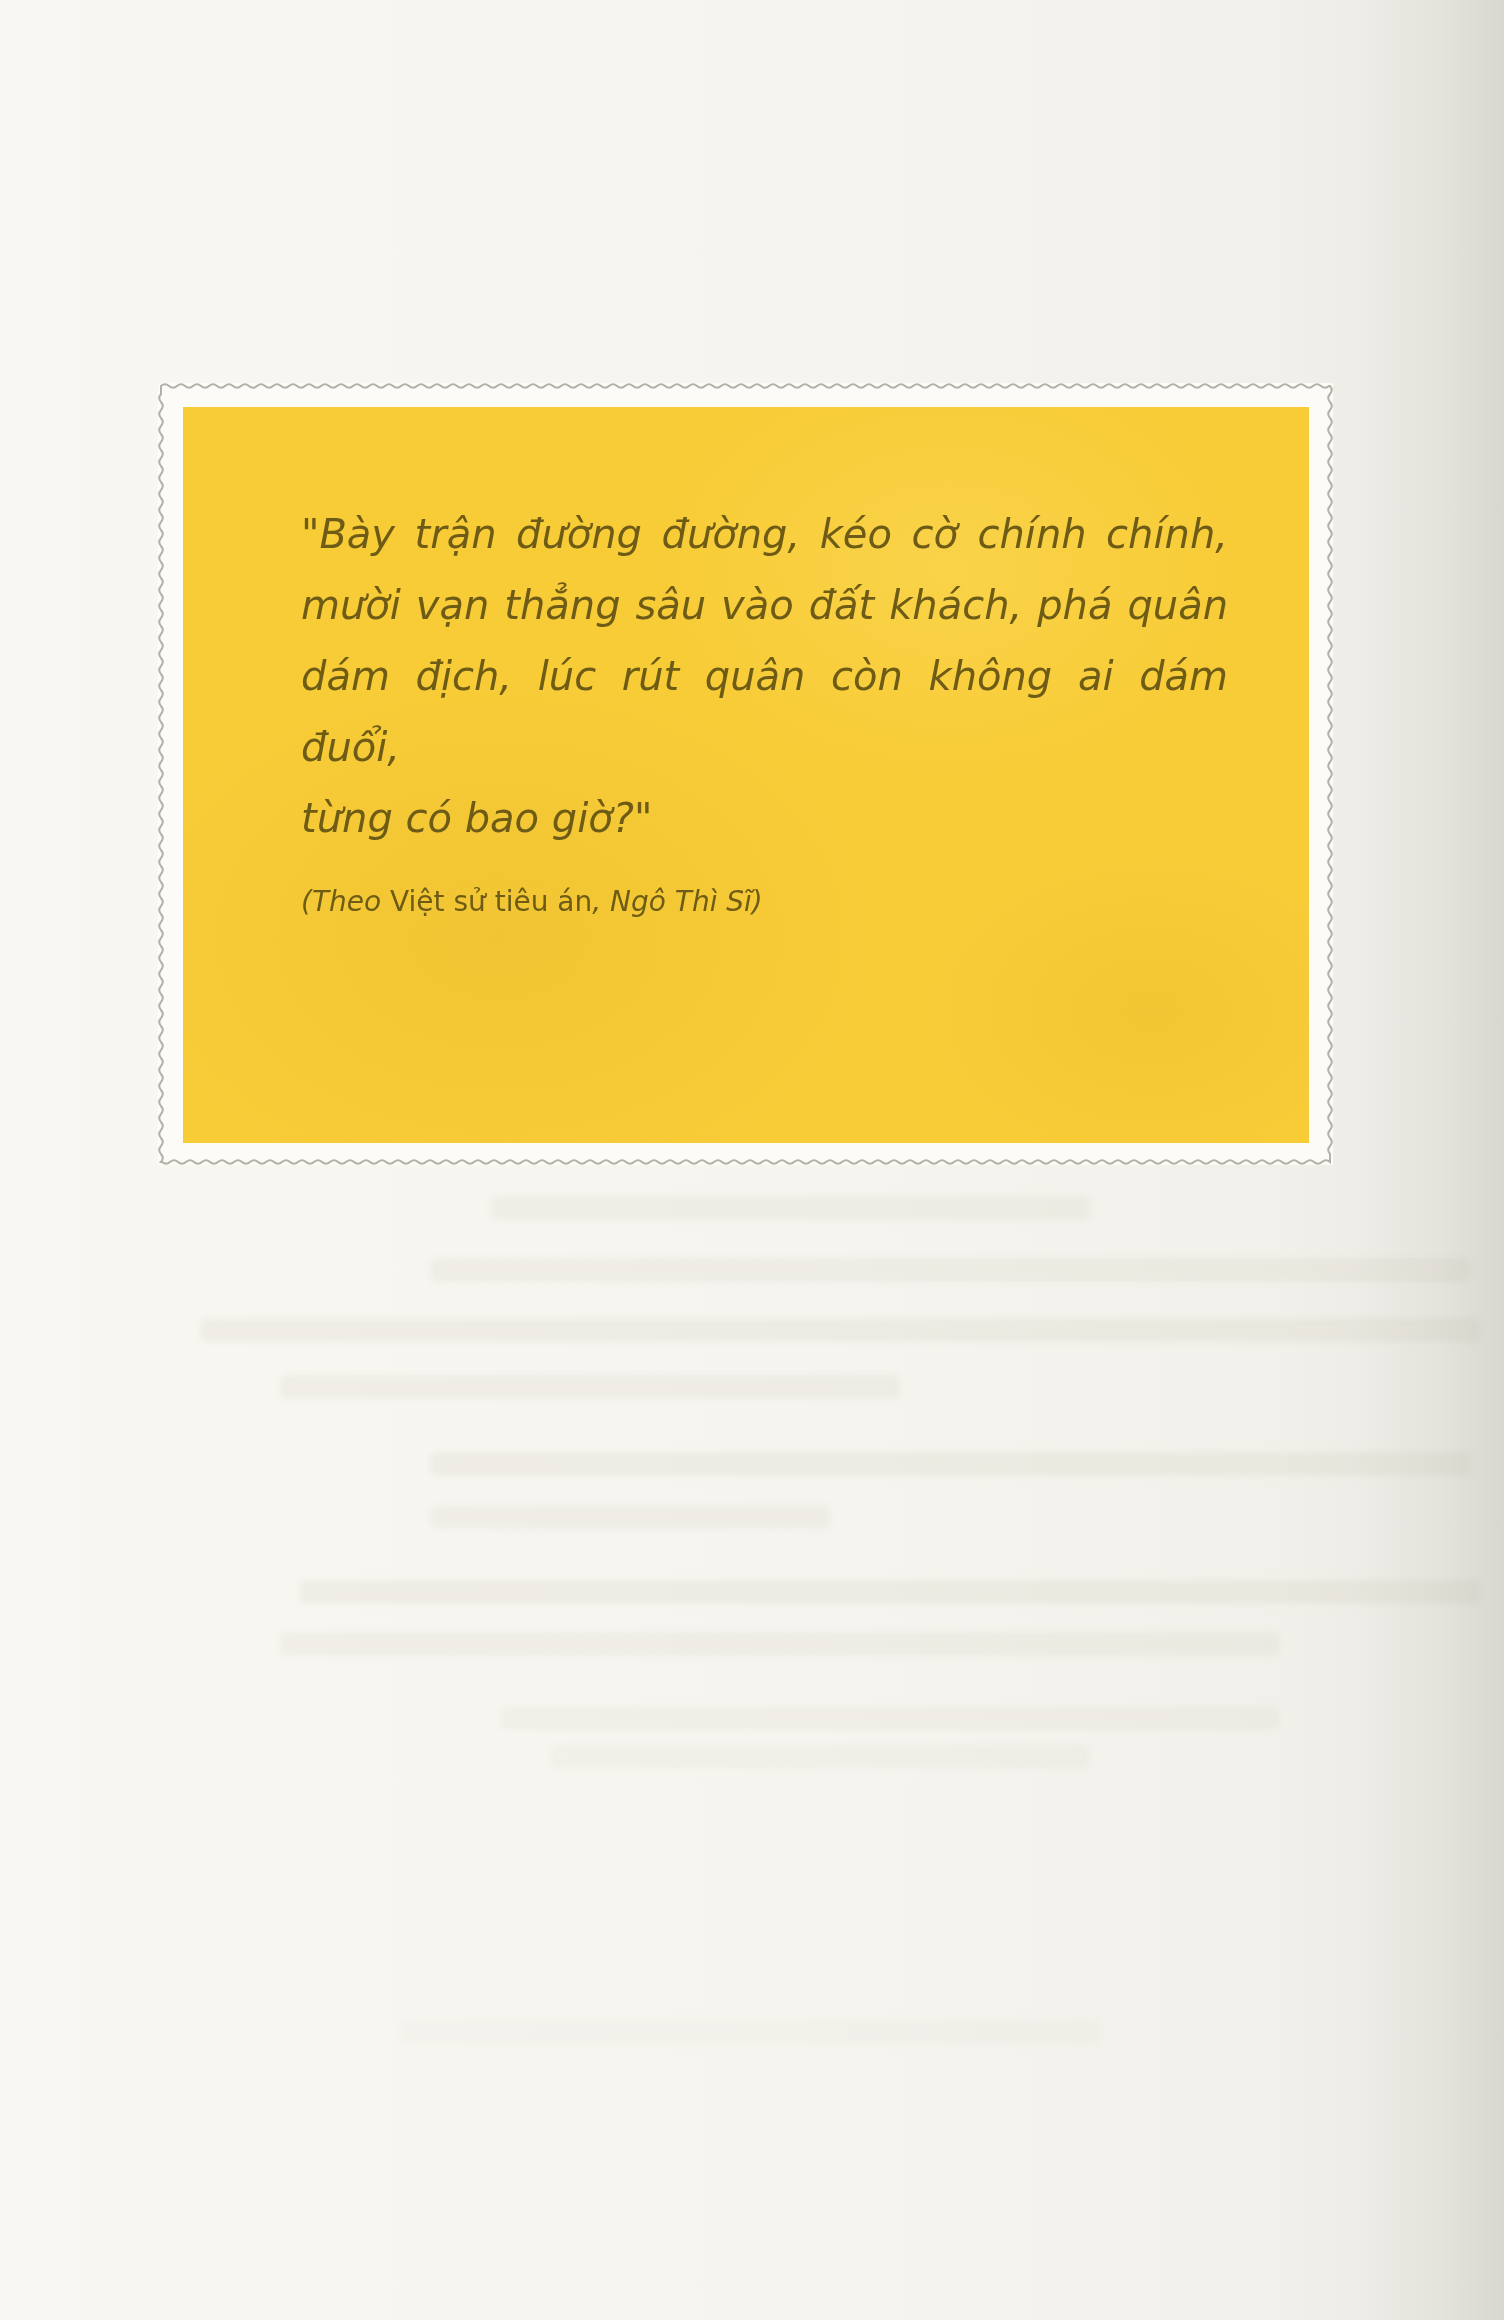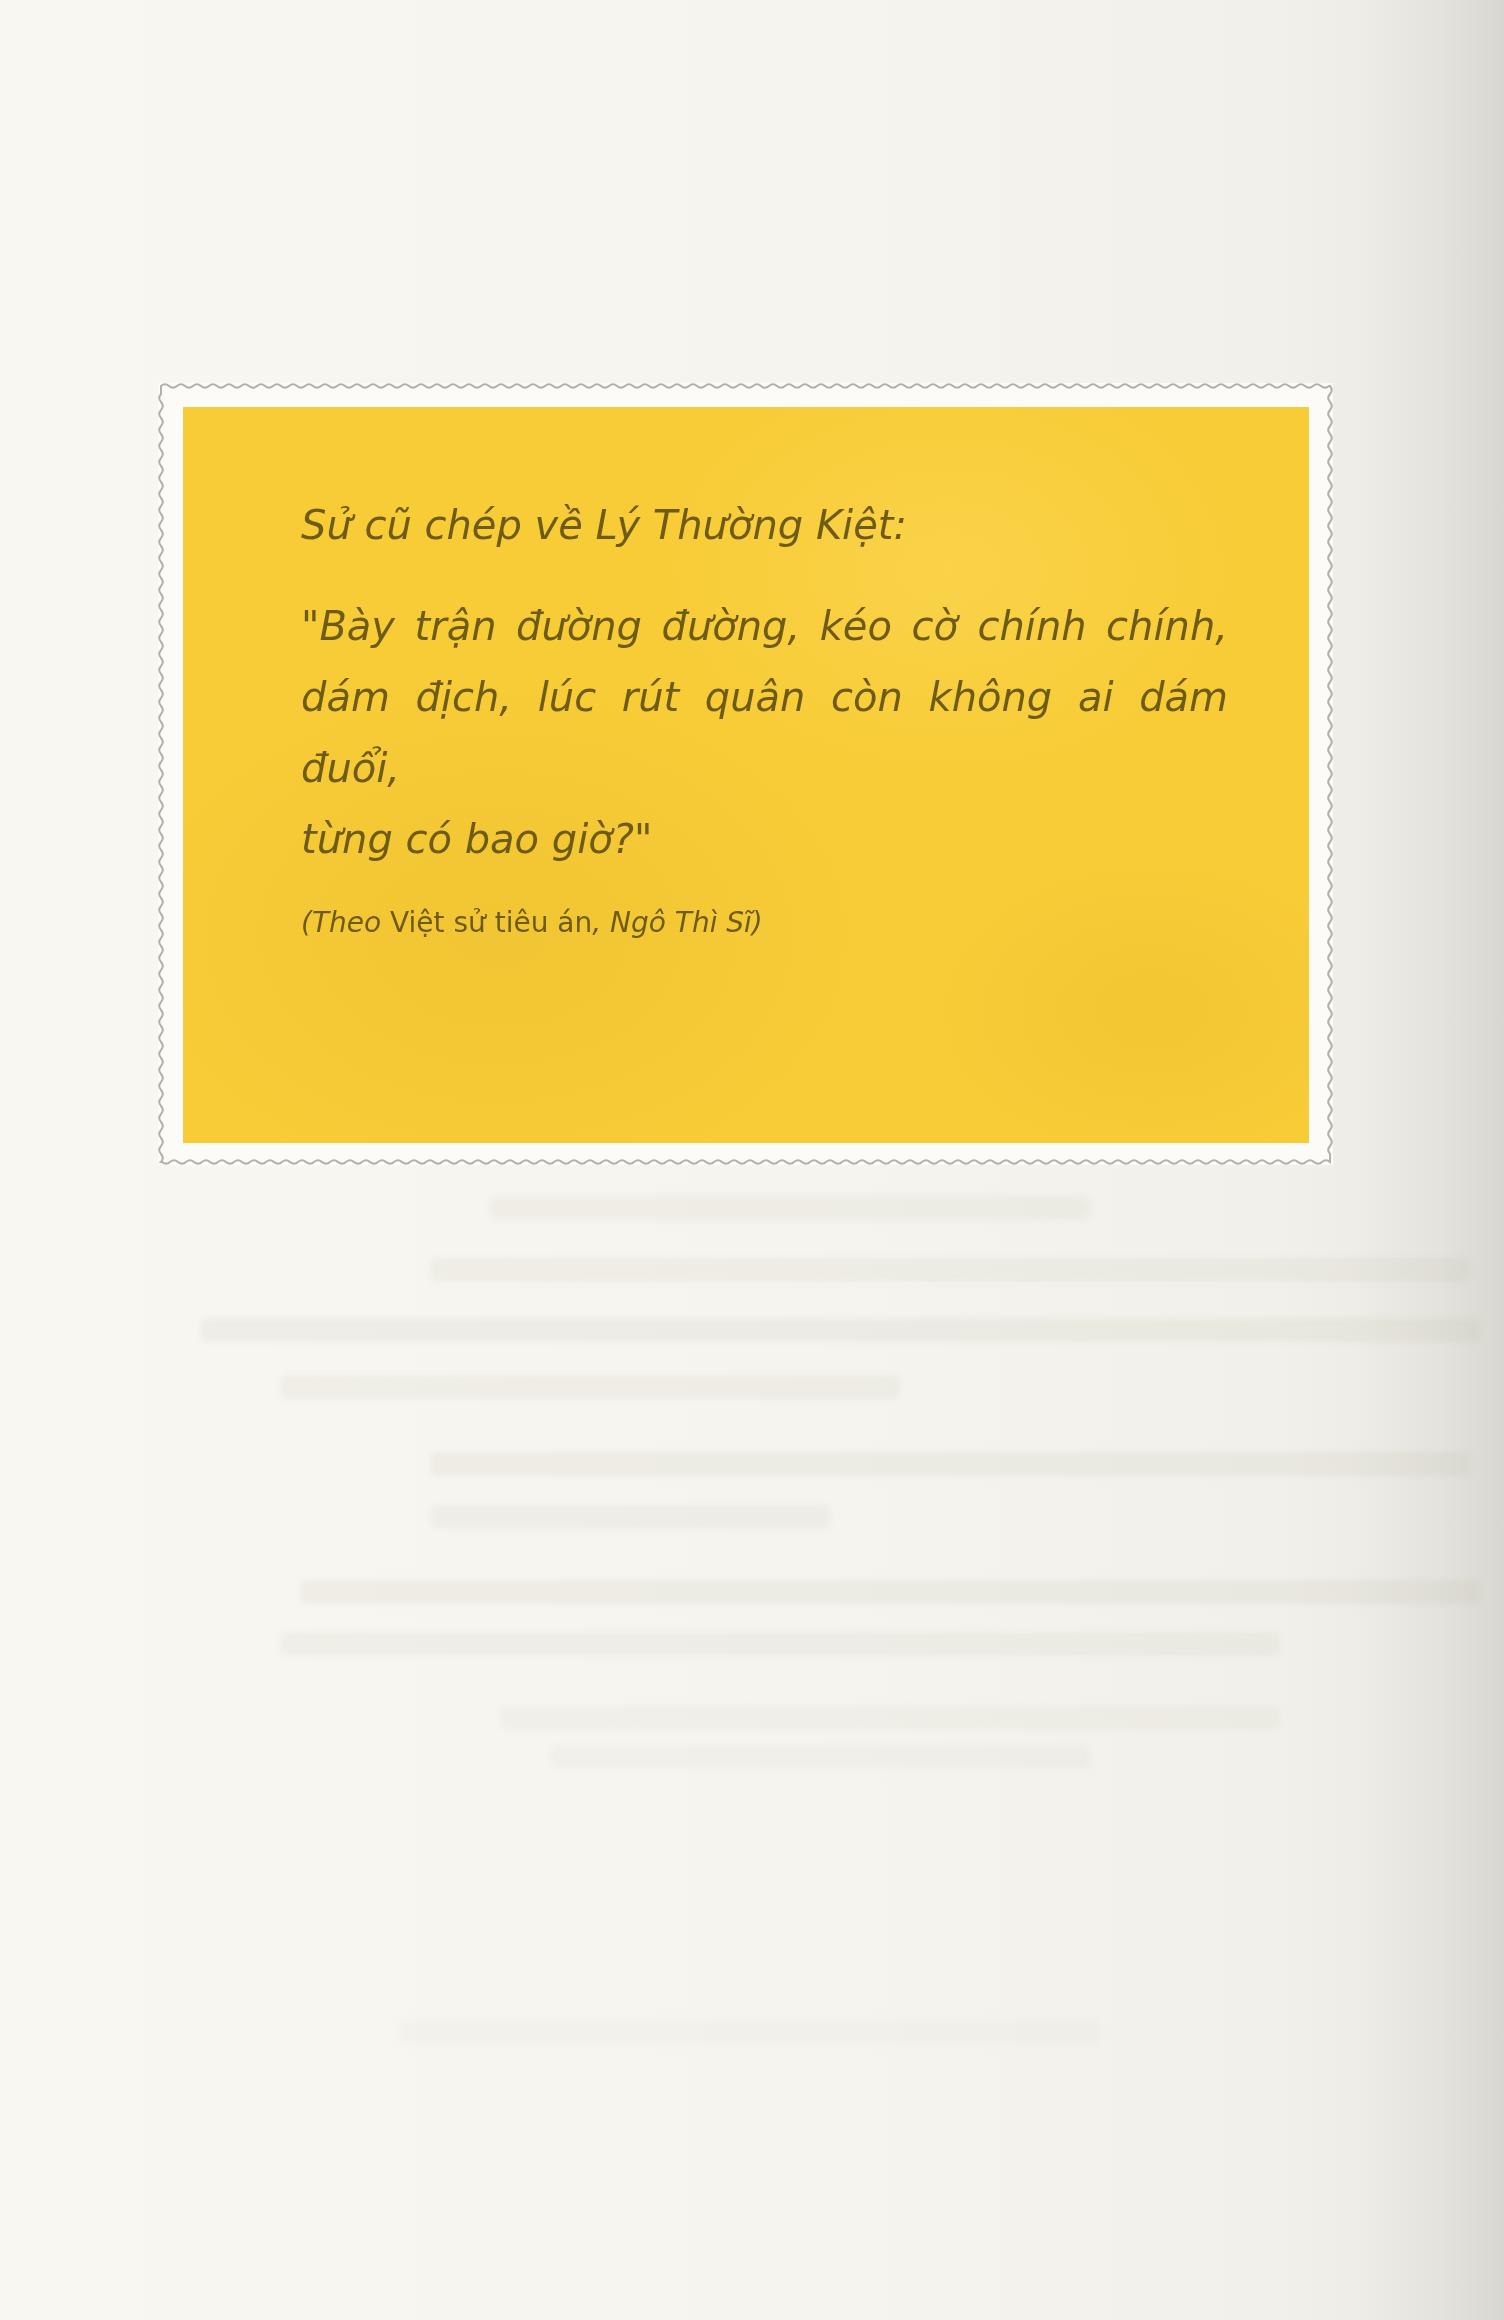--- a/index.html
+++ b/index.html
@@ -51,24 +51,24 @@
 <div class="page">
 
   <div class="page-shade"></div>
 
   <div class="frame">
     <svg class="zz" id="zigzag" width="1175" height="782" viewBox="0 0 1175 782">
       <path id="zigzag-path" fill="none" stroke="#b3b0a7" stroke-width="2" stroke-linecap="round" d="M 3 3 q 4 -3.5 8 0 q 4 3.5 8 0 q 4 -3.5 8 0 q 4 3.5 8 0 q 4 -3.5 8 0 q 4 3.5 8 0 q 4 -3.5 8 0 q 4 3.5 8 0 q 4 -3.5 8 0 q 4 3.5 8 0 q 4 -3.5 8 0 q 4 3.5 8 0 q 4 -3.5 8 0 q 4 3.5 8 0 q 4 -3.5 8 0 q 4 3.5 8 0 q 4 -3.5 8 0 q 4 3.5 8 0 q 4 -3.5 8 0 q 4 3.5 8 0 q 4 -3.5 8 0 q 4 3.5 8 0 q 4 -3.5 8 0 q 4 3.5 8 0 q 4 -3.5 8 0 q 4 3.5 8 0 q 4 -3.5 8 0 q 4 3.5 8 0 q 4 -3.5 8 0 q 4 3.5 8 0 q 4 -3.5 8 0 q 4 3.5 8 0 q 4 -3.5 8 0 q 4 3.5 8 0 q 4 -3.5 8 0 q 4 3.5 8 0 q 4 -3.5 8 0 q 4 3.5 8 0 q 4 -3.5 8 0 q 4 3.5 8 0 q 4 -3.5 8 0 q 4 3.5 8 0 q 4 -3.5 8 0 q 4 3.5 8 0 q 4 -3.5 8 0 q 4 3.5 8 0 q 4 -3.5 8 0 q 4 3.5 8 0 q 4 -3.5 8 0 q 4 3.5 8 0 q 4 -3.5 8 0 q 4 3.5 8 0 q 4 -3.5 8 0 q 4 3.5 8 0 q 4 -3.5 8 0 q 4 3.5 8 0 q 4 -3.5 8 0 q 4 3.5 8 0 q 4 -3.5 8 0 q 4 3.5 8 0 q 4 -3.5 8 0 q 4 3.5 8 0 q 4 -3.5 8 0 q 4 3.5 8 0 q 4 -3.5 8 0 q 4 3.5 8 0 q 4 -3.5 8 0 q 4 3.5 8 0 q 4 -3.5 8 0 q 4 3.5 8 0 q 4 -3.5 8 0 q 4 3.5 8 0 q 4 -3.5 8 0 q 4 3.5 8 0 q 4 -3.5 8 0 q 4 3.5 8 0 q 4 -3.5 8 0 q 4 3.5 8 0 q 4 -3.5 8 0 q 4 3.5 8 0 q 4 -3.5 8 0 q 4 3.5 8 0 q 4 -3.5 8 0 q 4 3.5 8 0 q 4 -3.5 8 0 q 4 3.5 8 0 q 4 -3.5 8 0 q 4 3.5 8 0 q 4 -3.5 8 0 q 4 3.5 8 0 q 4 -3.5 8 0 q 4 3.5 8 0 q 4 -3.5 8 0 q 4 3.5 8 0 q 4 -3.5 8 0 q 4 3.5 8 0 q 4 -3.5 8 0 q 4 3.5 8 0 q 4 -3.5 8 0 q 4 3.5 8 0 q 4 -3.5 8 0 q 4 3.5 8 0 q 4 -3.5 8 0 q 4 3.5 8 0 q 4 -3.5 8 0 q 4 3.5 8 0 q 4 -3.5 8 0 q 4 3.5 8 0 q 4 -3.5 8 0 q 4 3.5 8 0 q 4 -3.5 8 0 q 4 3.5 8 0 q 4 -3.5 8 0 q 4 3.5 8 0 q 4 -3.5 8 0 q 4 3.5 8 0 q 4 -3.5 8 0 q 4 3.5 8 0 q 4 -3.5 8 0 q 4 3.5 8 0 q 4 -3.5 8 0 q 4 3.5 8 0 q 4 -3.5 8 0 q 4 3.5 8 0 q 4 -3.5 8 0 q 4 3.5 8 0 q 4 -3.5 8 0 q 4 3.5 8 0 q 4 -3.5 8 0 q 4 3.5 8 0 q 4 -3.5 8 0 q 4 3.5 8 0 q 4 -3.5 8 0 q 4 3.5 8 0 q 4 -3.5 8 0 q 4 3.5 8 0 q 4 -3.5 8 0 q 4 3.5 8 0 q 4 -3.5 8 0 q 4 3.5 8 0 q 4 -3.5 8 0 q 4 3.5 8 0 q 4 -3.5 8 0 q 4 3.5 8 0 q 4 -3.5 8 0 q 4 3.5 8 0 L 1172 3 q 3.5 4 0 8 q -3.5 4 0 8 q 3.5 4 0 8 q -3.5 4 0 8 q 3.5 4 0 8 q -3.5 4 0 8 q 3.5 4 0 8 q -3.5 4 0 8 q 3.5 4 0 8 q -3.5 4 0 8 q 3.5 4 0 8 q -3.5 4 0 8 q 3.5 4 0 8 q -3.5 4 0 8 q 3.5 4 0 8 q -3.5 4 0 8 q 3.5 4 0 8 q -3.5 4 0 8 q 3.5 4 0 8 q -3.5 4 0 8 q 3.5 4 0 8 q -3.5 4 0 8 q 3.5 4 0 8 q -3.5 4 0 8 q 3.5 4 0 8 q -3.5 4 0 8 q 3.5 4 0 8 q -3.5 4 0 8 q 3.5 4 0 8 q -3.5 4 0 8 q 3.5 4 0 8 q -3.5 4 0 8 q 3.5 4 0 8 q -3.5 4 0 8 q 3.5 4 0 8 q -3.5 4 0 8 q 3.5 4 0 8 q -3.5 4 0 8 q 3.5 4 0 8 q -3.5 4 0 8 q 3.5 4 0 8 q -3.5 4 0 8 q 3.5 4 0 8 q -3.5 4 0 8 q 3.5 4 0 8 q -3.5 4 0 8 q 3.5 4 0 8 q -3.5 4 0 8 q 3.5 4 0 8 q -3.5 4 0 8 q 3.5 4 0 8 q -3.5 4 0 8 q 3.5 4 0 8 q -3.5 4 0 8 q 3.5 4 0 8 q -3.5 4 0 8 q 3.5 4 0 8 q -3.5 4 0 8 q 3.5 4 0 8 q -3.5 4 0 8 q 3.5 4 0 8 q -3.5 4 0 8 q 3.5 4 0 8 q -3.5 4 0 8 q 3.5 4 0 8 q -3.5 4 0 8 q 3.5 4 0 8 q -3.5 4 0 8 q 3.5 4 0 8 q -3.5 4 0 8 q 3.5 4 0 8 q -3.5 4 0 8 q 3.5 4 0 8 q -3.5 4 0 8 q 3.5 4 0 8 q -3.5 4 0 8 q 3.5 4 0 8 q -3.5 4 0 8 q 3.5 4 0 8 q -3.5 4 0 8 q 3.5 4 0 8 q -3.5 4 0 8 q 3.5 4 0 8 q -3.5 4 0 8 q 3.5 4 0 8 q -3.5 4 0 8 q 3.5 4 0 8 q -3.5 4 0 8 q 3.5 4 0 8 q -3.5 4 0 8 q 3.5 4 0 8 q -3.5 4 0 8 q 3.5 4 0 8 q -3.5 4 0 8 q 3.5 4 0 8 q -3.5 4 0 8 L 1172 779 q -4 -3.5 -8 0 q -4 3.5 -8 0 q -4 -3.5 -8 0 q -4 3.5 -8 0 q -4 -3.5 -8 0 q -4 3.5 -8 0 q -4 -3.5 -8 0 q -4 3.5 -8 0 q -4 -3.5 -8 0 q -4 3.5 -8 0 q -4 -3.5 -8 0 q -4 3.5 -8 0 q -4 -3.5 -8 0 q -4 3.5 -8 0 q -4 -3.5 -8 0 q -4 3.5 -8 0 q -4 -3.5 -8 0 q -4 3.5 -8 0 q -4 -3.5 -8 0 q -4 3.5 -8 0 q -4 -3.5 -8 0 q -4 3.5 -8 0 q -4 -3.5 -8 0 q -4 3.5 -8 0 q -4 -3.5 -8 0 q -4 3.5 -8 0 q -4 -3.5 -8 0 q -4 3.5 -8 0 q -4 -3.5 -8 0 q -4 3.5 -8 0 q -4 -3.5 -8 0 q -4 3.5 -8 0 q -4 -3.5 -8 0 q -4 3.5 -8 0 q -4 -3.5 -8 0 q -4 3.5 -8 0 q -4 -3.5 -8 0 q -4 3.5 -8 0 q -4 -3.5 -8 0 q -4 3.5 -8 0 q -4 -3.5 -8 0 q -4 3.5 -8 0 q -4 -3.5 -8 0 q -4 3.5 -8 0 q -4 -3.5 -8 0 q -4 3.5 -8 0 q -4 -3.5 -8 0 q -4 3.5 -8 0 q -4 -3.5 -8 0 q -4 3.5 -8 0 q -4 -3.5 -8 0 q -4 3.5 -8 0 q -4 -3.5 -8 0 q -4 3.5 -8 0 q -4 -3.5 -8 0 q -4 3.5 -8 0 q -4 -3.5 -8 0 q -4 3.5 -8 0 q -4 -3.5 -8 0 q -4 3.5 -8 0 q -4 -3.5 -8 0 q -4 3.5 -8 0 q -4 -3.5 -8 0 q -4 3.5 -8 0 q -4 -3.5 -8 0 q -4 3.5 -8 0 q -4 -3.5 -8 0 q -4 3.5 -8 0 q -4 -3.5 -8 0 q -4 3.5 -8 0 q -4 -3.5 -8 0 q -4 3.5 -8 0 q -4 -3.5 -8 0 q -4 3.5 -8 0 q -4 -3.5 -8 0 q -4 3.5 -8 0 q -4 -3.5 -8 0 q -4 3.5 -8 0 q -4 -3.5 -8 0 q -4 3.5 -8 0 q -4 -3.5 -8 0 q -4 3.5 -8 0 q -4 -3.5 -8 0 q -4 3.5 -8 0 q -4 -3.5 -8 0 q -4 3.5 -8 0 q -4 -3.5 -8 0 q -4 3.5 -8 0 q -4 -3.5 -8 0 q -4 3.5 -8 0 q -4 -3.5 -8 0 q -4 3.5 -8 0 q -4 -3.5 -8 0 q -4 3.5 -8 0 q -4 -3.5 -8 0 q -4 3.5 -8 0 q -4 -3.5 -8 0 q -4 3.5 -8 0 q -4 -3.5 -8 0 q -4 3.5 -8 0 q -4 -3.5 -8 0 q -4 3.5 -8 0 q -4 -3.5 -8 0 q -4 3.5 -8 0 q -4 -3.5 -8 0 q -4 3.5 -8 0 q -4 -3.5 -8 0 q -4 3.5 -8 0 q -4 -3.5 -8 0 q -4 3.5 -8 0 q -4 -3.5 -8 0 q -4 3.5 -8 0 q -4 -3.5 -8 0 q -4 3.5 -8 0 q -4 -3.5 -8 0 q -4 3.5 -8 0 q -4 -3.5 -8 0 q -4 3.5 -8 0 q -4 -3.5 -8 0 q -4 3.5 -8 0 q -4 -3.5 -8 0 q -4 3.5 -8 0 q -4 -3.5 -8 0 q -4 3.5 -8 0 q -4 -3.5 -8 0 q -4 3.5 -8 0 q -4 -3.5 -8 0 q -4 3.5 -8 0 q -4 -3.5 -8 0 q -4 3.5 -8 0 q -4 -3.5 -8 0 q -4 3.5 -8 0 q -4 -3.5 -8 0 q -4 3.5 -8 0 q -4 -3.5 -8 0 q -4 3.5 -8 0 q -4 -3.5 -8 0 q -4 3.5 -8 0 q -4 -3.5 -8 0 q -4 3.5 -8 0 q -4 -3.5 -8 0 q -4 3.5 -8 0 q -4 -3.5 -8 0 q -4 3.5 -8 0 q -4 -3.5 -8 0 q -4 3.5 -8 0 L 3 779 q 3.5 -4 0 -8 q -3.5 -4 0 -8 q 3.5 -4 0 -8 q -3.5 -4 0 -8 q 3.5 -4 0 -8 q -3.5 -4 0 -8 q 3.5 -4 0 -8 q -3.5 -4 0 -8 q 3.5 -4 0 -8 q -3.5 -4 0 -8 q 3.5 -4 0 -8 q -3.5 -4 0 -8 q 3.5 -4 0 -8 q -3.5 -4 0 -8 q 3.5 -4 0 -8 q -3.5 -4 0 -8 q 3.5 -4 0 -8 q -3.5 -4 0 -8 q 3.5 -4 0 -8 q -3.5 -4 0 -8 q 3.5 -4 0 -8 q -3.5 -4 0 -8 q 3.5 -4 0 -8 q -3.5 -4 0 -8 q 3.5 -4 0 -8 q -3.5 -4 0 -8 q 3.5 -4 0 -8 q -3.5 -4 0 -8 q 3.5 -4 0 -8 q -3.5 -4 0 -8 q 3.5 -4 0 -8 q -3.5 -4 0 -8 q 3.5 -4 0 -8 q -3.5 -4 0 -8 q 3.5 -4 0 -8 q -3.5 -4 0 -8 q 3.5 -4 0 -8 q -3.5 -4 0 -8 q 3.5 -4 0 -8 q -3.5 -4 0 -8 q 3.5 -4 0 -8 q -3.5 -4 0 -8 q 3.5 -4 0 -8 q -3.5 -4 0 -8 q 3.5 -4 0 -8 q -3.5 -4 0 -8 q 3.5 -4 0 -8 q -3.5 -4 0 -8 q 3.5 -4 0 -8 q -3.5 -4 0 -8 q 3.5 -4 0 -8 q -3.5 -4 0 -8 q 3.5 -4 0 -8 q -3.5 -4 0 -8 q 3.5 -4 0 -8 q -3.5 -4 0 -8 q 3.5 -4 0 -8 q -3.5 -4 0 -8 q 3.5 -4 0 -8 q -3.5 -4 0 -8 q 3.5 -4 0 -8 q -3.5 -4 0 -8 q 3.5 -4 0 -8 q -3.5 -4 0 -8 q 3.5 -4 0 -8 q -3.5 -4 0 -8 q 3.5 -4 0 -8 q -3.5 -4 0 -8 q 3.5 -4 0 -8 q -3.5 -4 0 -8 q 3.5 -4 0 -8 q -3.5 -4 0 -8 q 3.5 -4 0 -8 q -3.5 -4 0 -8 q 3.5 -4 0 -8 q -3.5 -4 0 -8 q 3.5 -4 0 -8 q -3.5 -4 0 -8 q 3.5 -4 0 -8 q -3.5 -4 0 -8 q 3.5 -4 0 -8 q -3.5 -4 0 -8 q 3.5 -4 0 -8 q -3.5 -4 0 -8 q 3.5 -4 0 -8 q -3.5 -4 0 -8 q 3.5 -4 0 -8 q -3.5 -4 0 -8 q 3.5 -4 0 -8 q -3.5 -4 0 -8 q 3.5 -4 0 -8 q -3.5 -4 0 -8 q 3.5 -4 0 -8 q -3.5 -4 0 -8 q 3.5 -4 0 -8 q -3.5 -4 0 -8 Z"></path>
     </svg>
 
     <div class="yellow-box">
-      <p class="intro">Sử cũ chép về Lý Thường Kiệt:</p>
 
       <div>
         <div class="qline just">"Bày trận đường đường, kéo cờ chính chính,</div>
+        <div class="qline just">mười vạn thẳng sâu vào đất khách, phá quân</div>
         <div class="qline just">dám địch, lúc rút quân còn không ai dám đuổi,</div>
         <div class="qline">từng có bao giờ?"</div>
       </div>
 
       <p class="citation">
         <span class="it">(Theo </span><span class="up">Việt sử tiêu án</span><span class="it">, Ngô Thì Sĩ)</span>
       </p>
     </div>
   </div>
 

